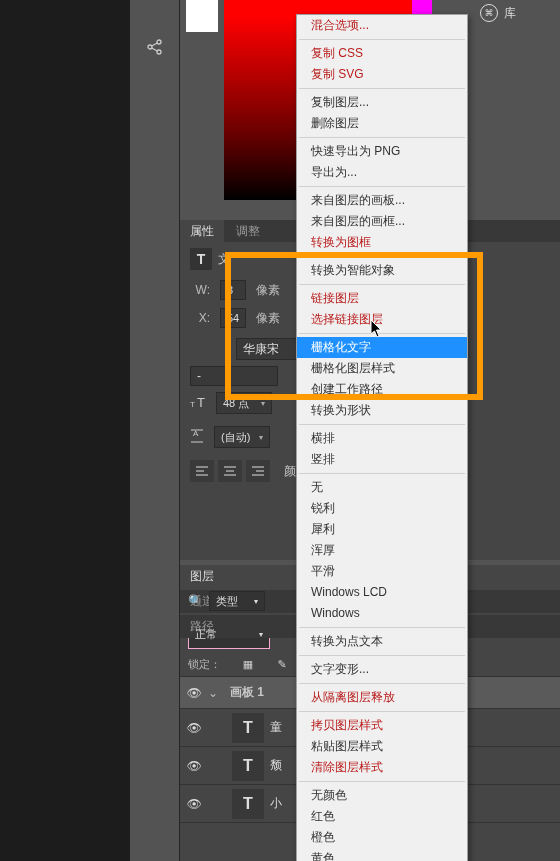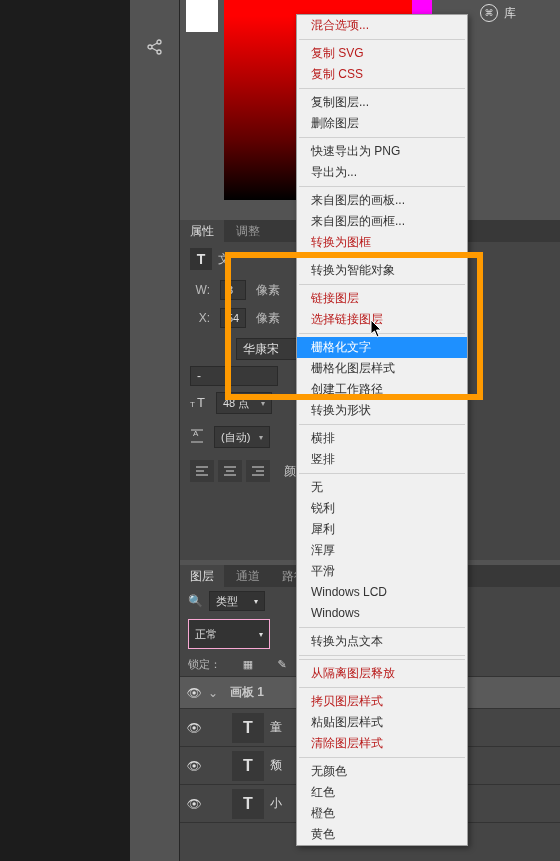--- a/index.html
+++ b/index.html
@@ -44,21 +44,21 @@
   .size-row { display:flex; align-items:center; gap:8px; padding:6px 10px; }
   .size-icon { font-size:14px; }
   .combo { background:#393939; border:1px solid #2a2a2a; color:#ddd; padding:8px 6px; width:56px; height:22px; display:flex; align-items:center; justify-content:space-between; font-size:11px; }
   .combo .caret { font-size:8px; color:#aaa; }
   
   .align-row { display:flex; align-items:center; gap:4px; padding:6px 10px; }
   .align-btn { width:24px; height:22px; background:#3a3a3a; display:flex; align-items:center; justify-content:center; color:#ddd; font-size:11px; }
   
   
   .layers-panel { position:absolute; left:0; top:565px; right:0; bottom:0; background:#454545; }
-  .layers-tabs { display:flex; gap:2px; background:#383838; height:22px; }
+  .layers-tabs { display:flex; gap:2px; background:#383838; height:22px;flex-direction:column; }
   .filter-row { display:flex; align-items:center; gap:6px; padding:4px 8px; }
   .search-icn { color:#bbb; }
   .kind-select { background:#333; border:1px solid #2a2a2a; color:#ddd; padding:2px 6px; height:20px; width:56px; font-size:11px; display:flex; align-items:center; justify-content:space-between; }
   .blend-row { padding:4px 8px; }
   .blend-select { background:#333; border:1px solid #f9a8d4; color:#ddd; padding:2px 6px; height:30px; width:82px; font-size:11px; display:flex; align-items:center; justify-content:space-between; }
   .lock-row { display:flex; align-items:center; gap:20px; padding:4px 8px; border-bottom:1px solid #333; color:#bbb; font-size:11px; }
   .lock-icn { width:14px; height:14px; display:inline-flex; align-items:center; justify-content:center; color:#ccc; }
   
   .layer-row { display:flex; align-items:center; height:38px; border-bottom:1px solid #333; background:#454545; }
   .layer-row.artboard { background:#5a5a5a; height:32px; }
@@ -236,22 +236,22 @@
       <span style="width:18px;"></span>
       <div class="layer-thumb">T</div>
       <span class="layer-name">小</span>
     </div>
   </div>
 </div>
 
 <div class="context-menu">
   <div class="menu-item disabled">混合选项...</div>
   <div class="menu-sep"></div>
+  <div class="menu-item disabled">复制 CSS</div>
   <div class="menu-item disabled">复制 SVG</div>
-  <div class="menu-item disabled">复制 CSS</div>
   <div class="menu-sep"></div>
   <div class="menu-item">复制图层...</div>
   <div class="menu-item">删除图层</div>
   <div class="menu-sep"></div>
   <div class="menu-item">快速导出为 PNG</div>
   <div class="menu-item">导出为...</div>
   <div class="menu-sep"></div>
   <div class="menu-item">来自图层的画板...</div>
   <div class="menu-item">来自图层的画框...</div>
   <div class="menu-item disabled">转换为图框</div>
@@ -272,20 +272,21 @@
   <div class="menu-item">无</div>
   <div class="menu-item">锐利</div>
   <div class="menu-item">犀利</div>
   <div class="menu-item">浑厚</div>
   <div class="menu-item">平滑</div>
   <div class="menu-item">Windows LCD</div>
   <div class="menu-item">Windows</div>
   <div class="menu-sep"></div>
   <div class="menu-item">转换为点文本</div>
   <div class="menu-sep"></div>
+  <div class="menu-item">文字变形...</div>
   <div class="menu-sep"></div>
   <div class="menu-item disabled">从隔离图层释放</div>
   <div class="menu-sep"></div>
   <div class="menu-item disabled">拷贝图层样式</div>
   <div class="menu-item">粘贴图层样式</div>
   <div class="menu-item disabled">清除图层样式</div>
   <div class="menu-sep"></div>
   <div class="menu-item">无颜色</div>
   <div class="menu-item">红色</div>
   <div class="menu-item">橙色</div>

